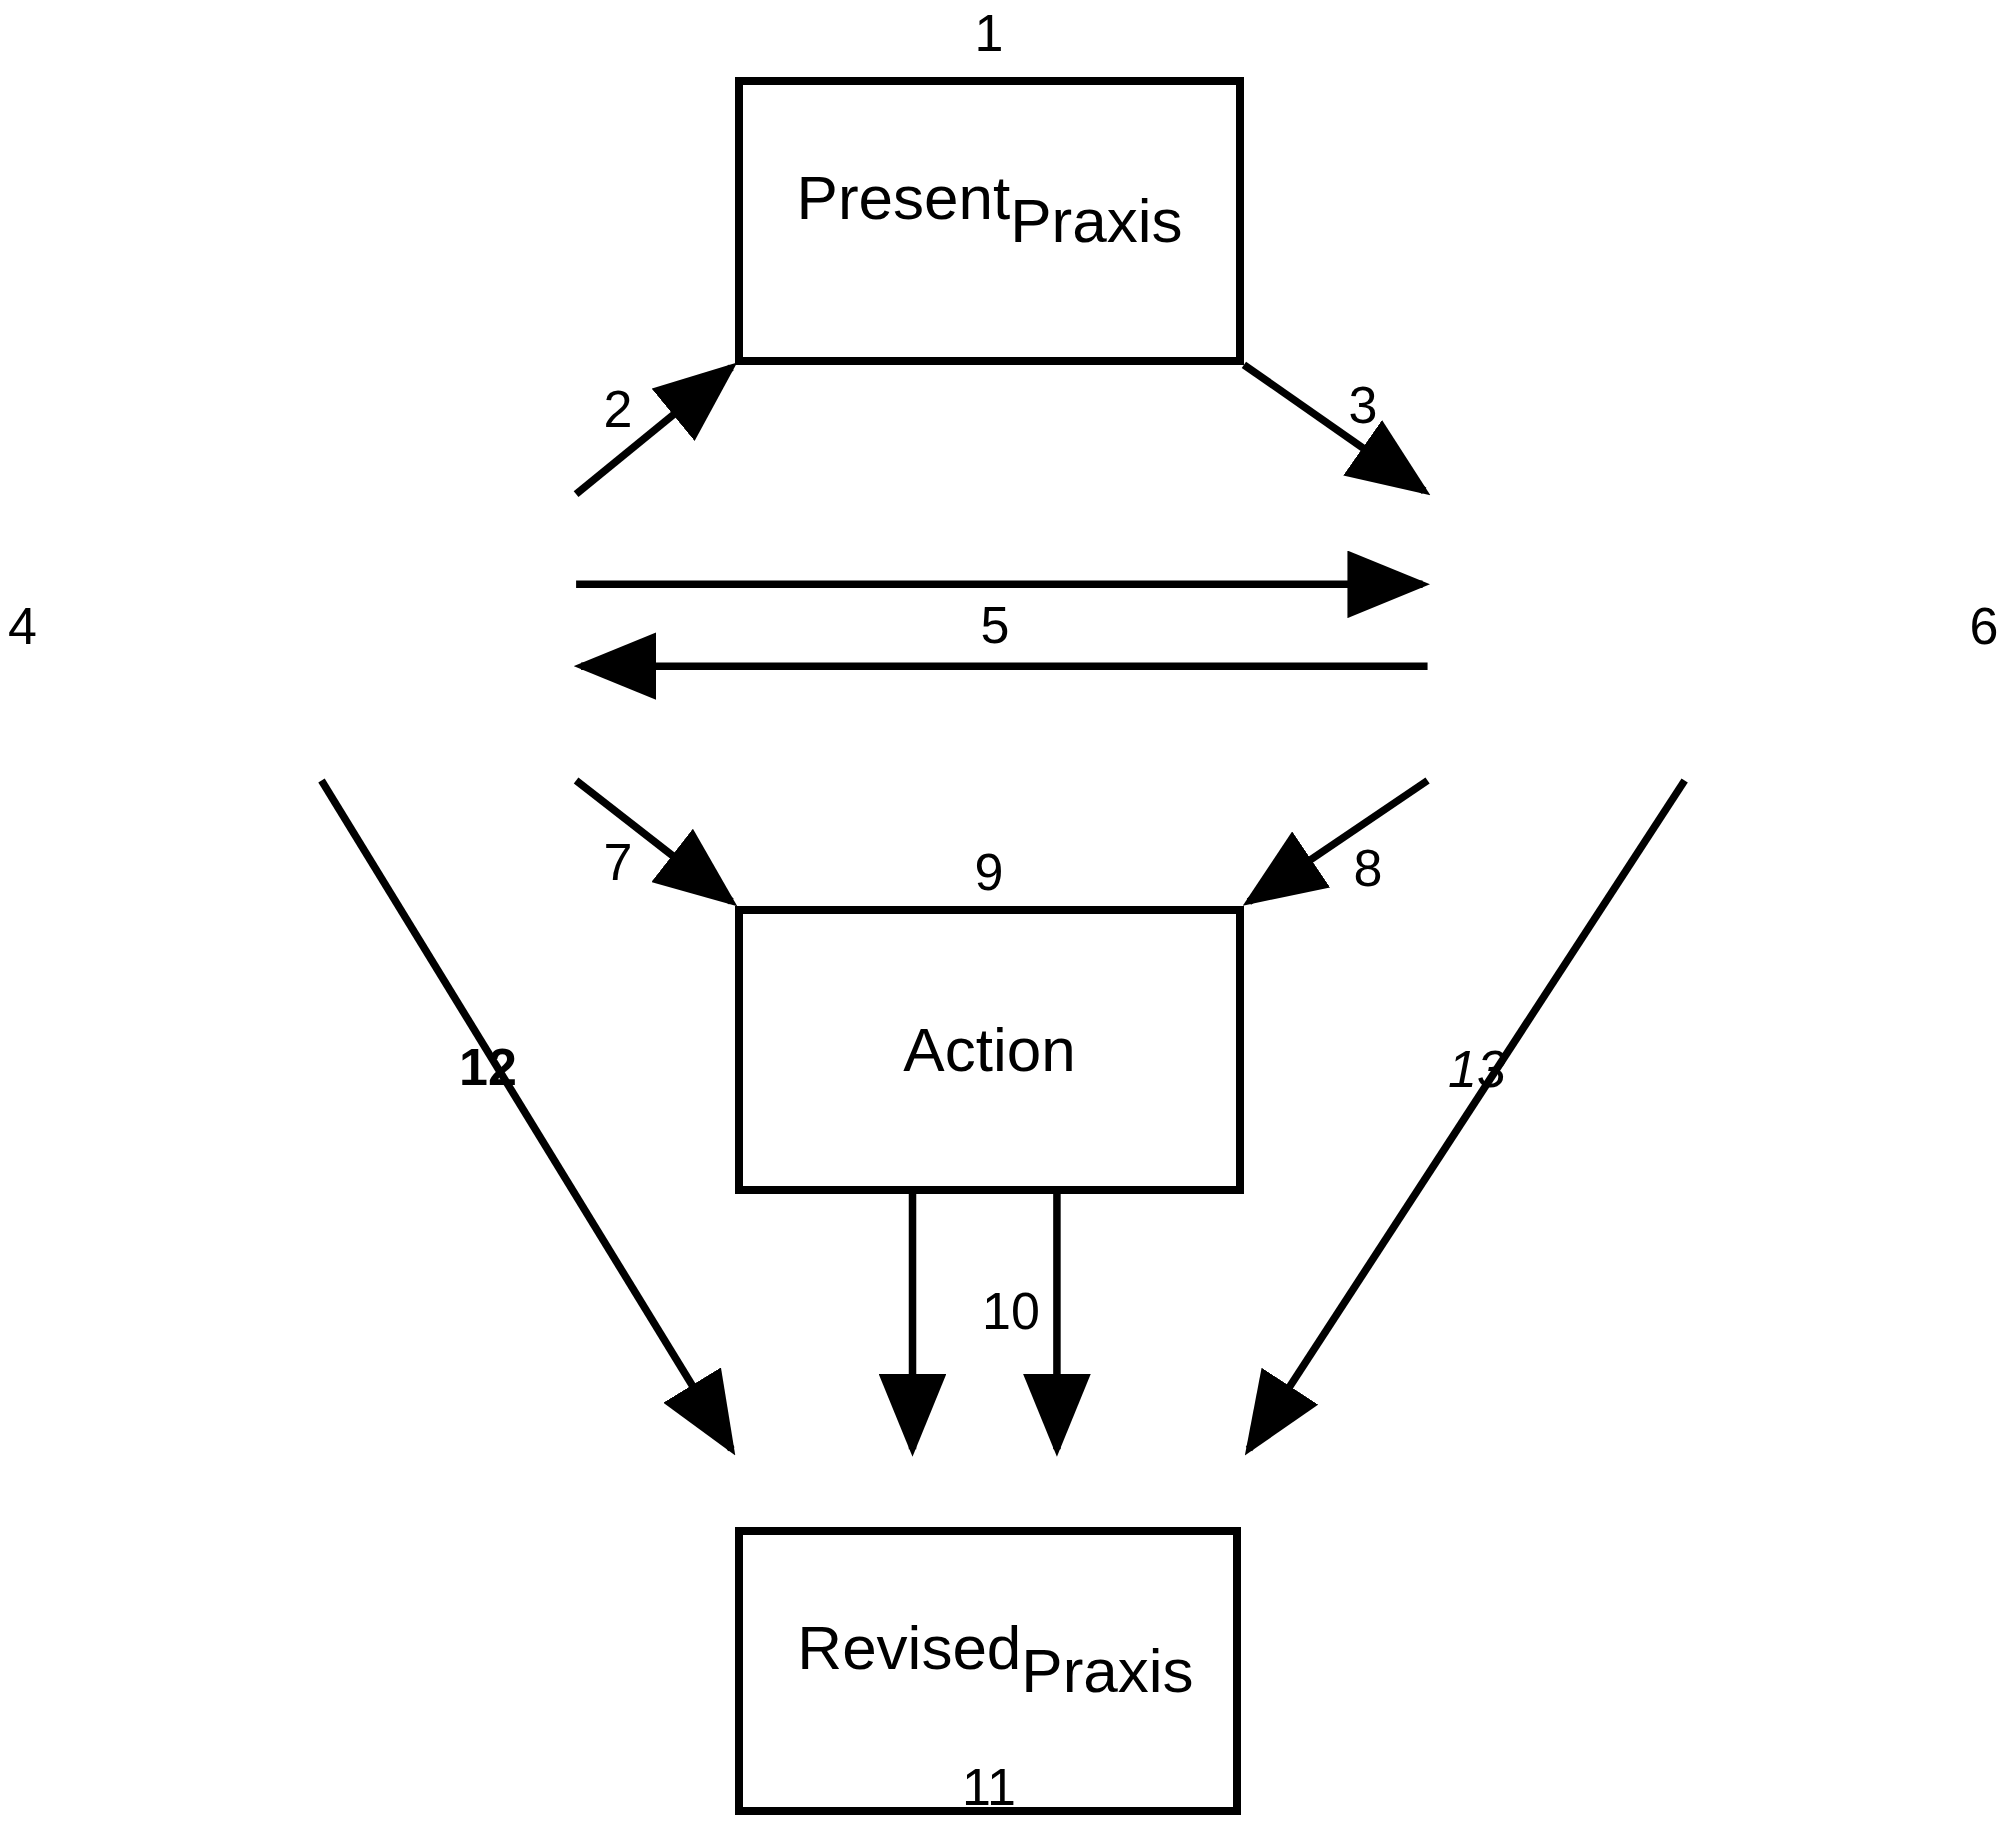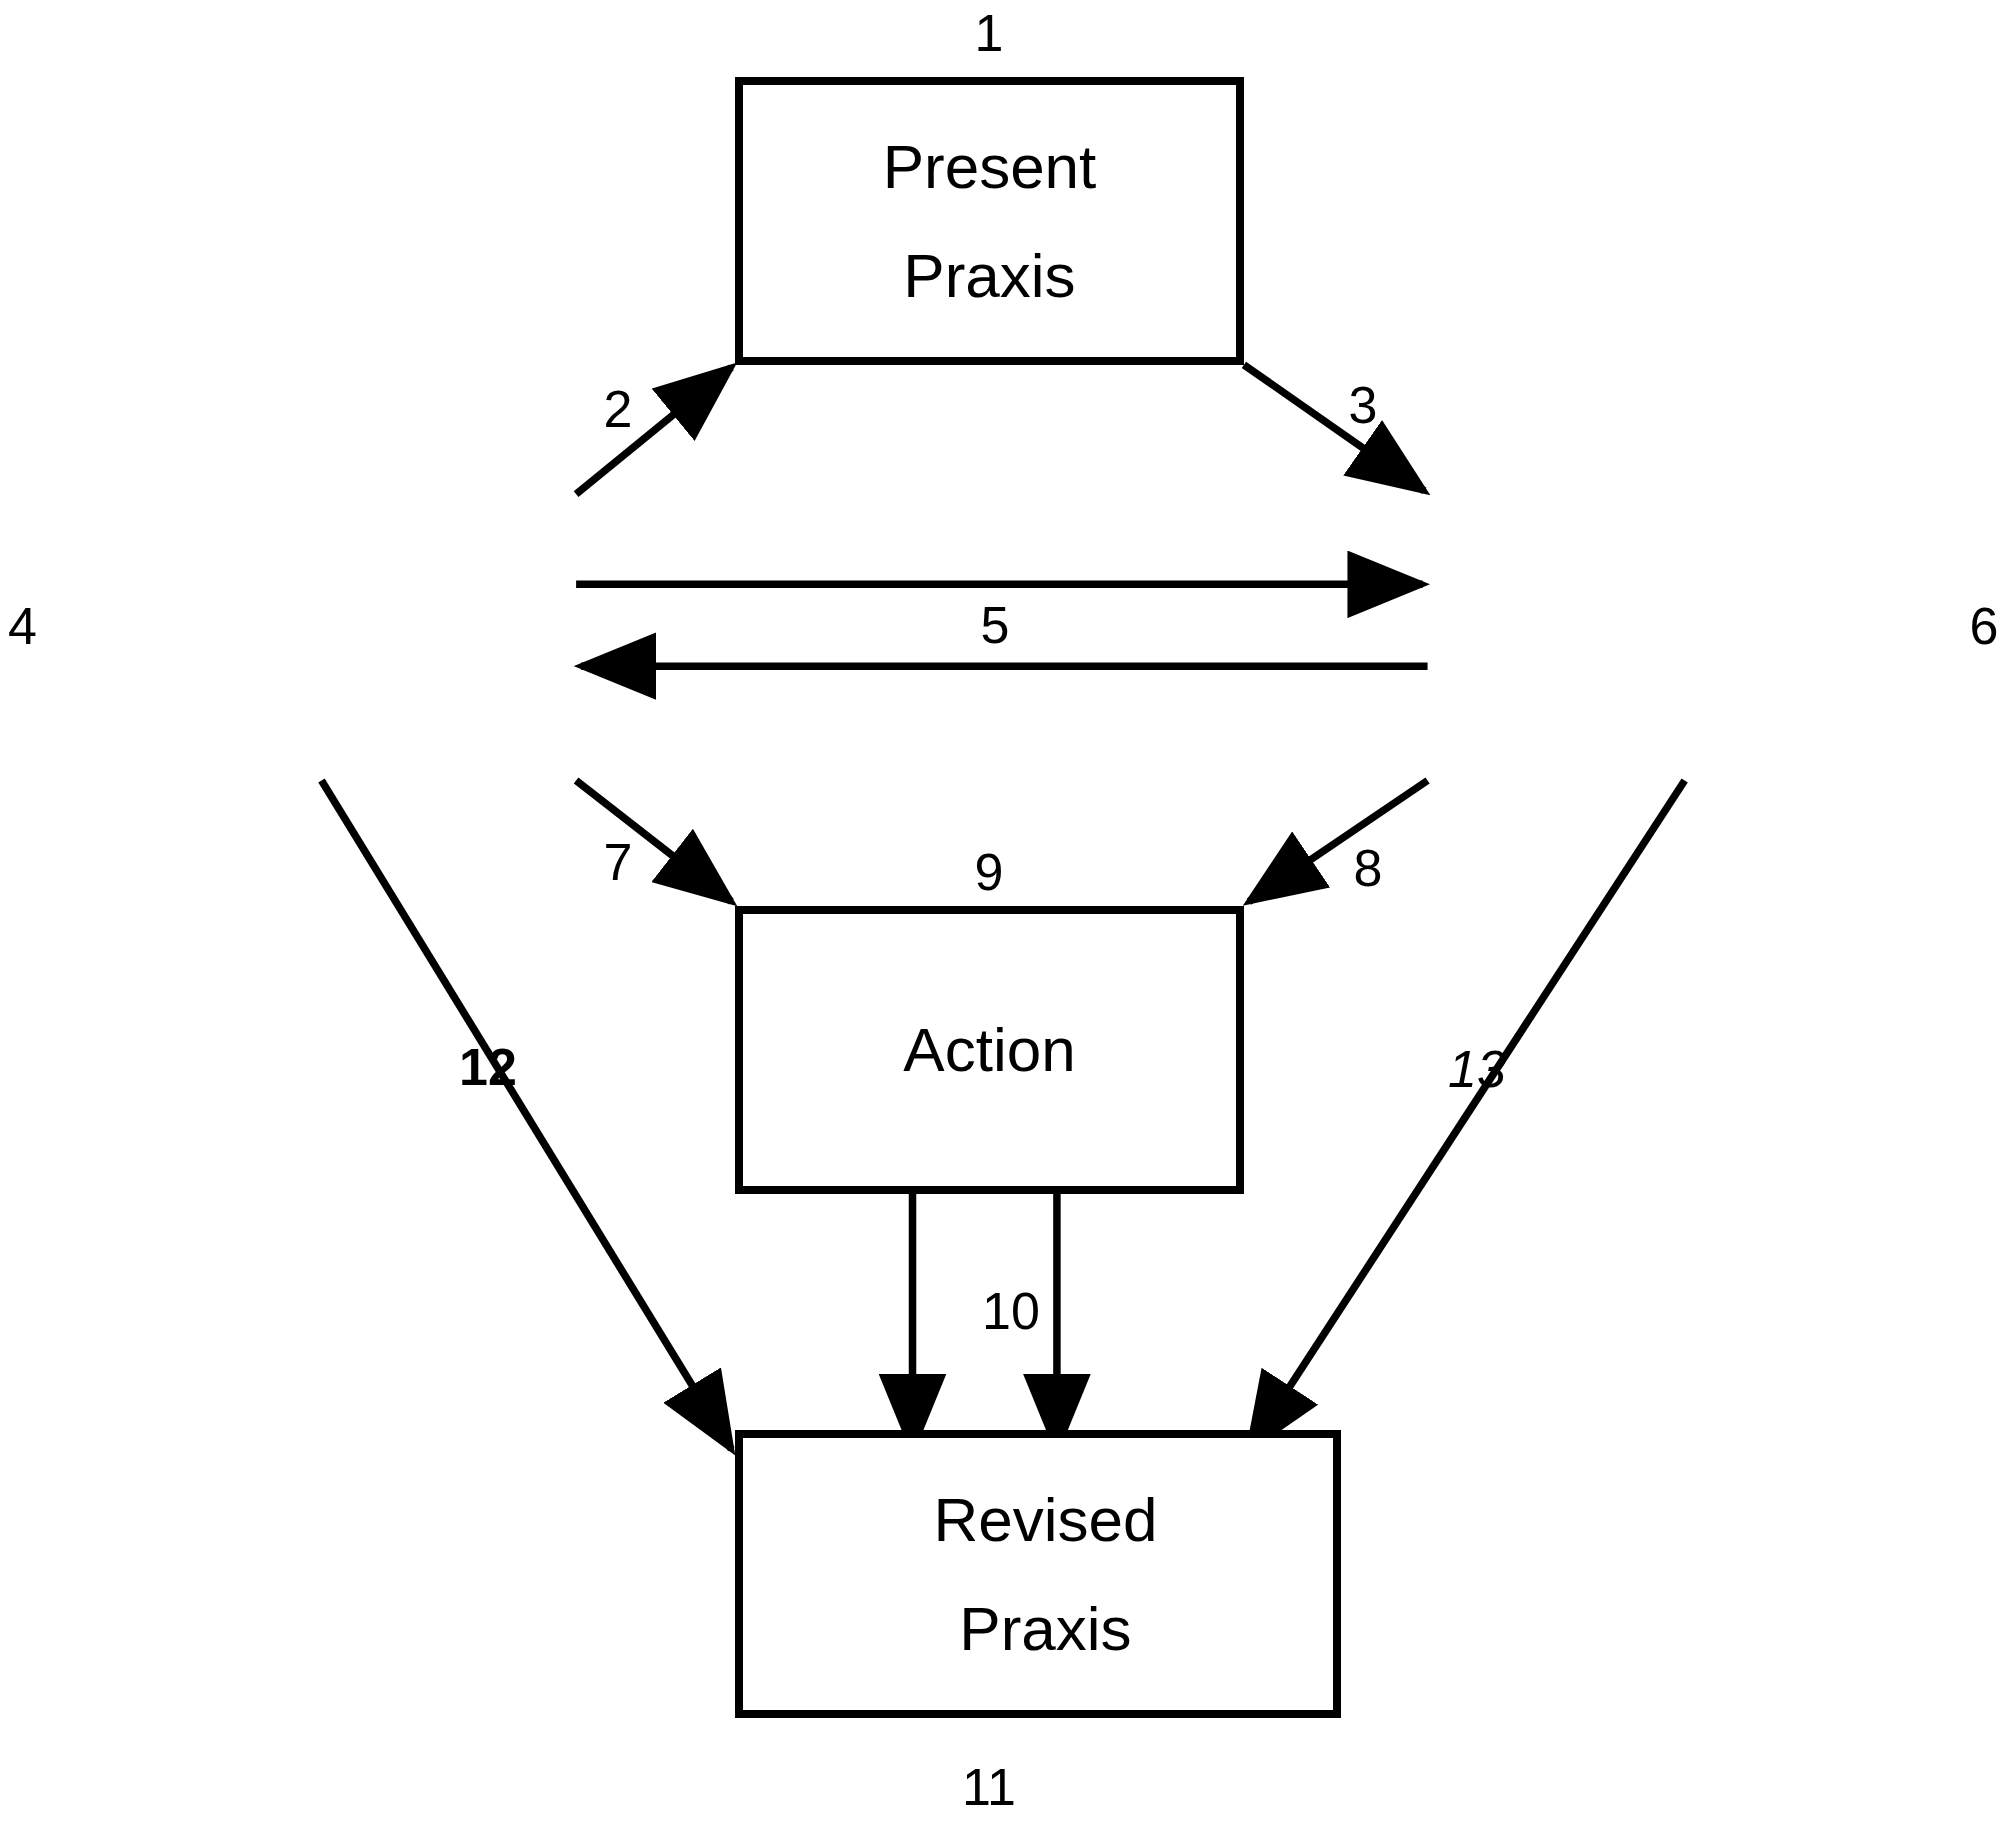--- a/index.html
+++ b/index.html
@@ -21,21 +21,20 @@
     top: 0;
     width: 2007px;
     height: 1834px;
   }
   .node-box {
     position: absolute;
     box-sizing: border-box;
     border: 8.3px solid #000000;
     background: #ffffff;
     display: flex;
-    flex-direction: column;
     align-items: center;
     justify-content: center;
     z-index: 5;
   }
   .node-line {
     font-size: 62px;
     line-height: 1.0;
     color: #000000;
     white-space: nowrap;
     text-align: center;
@@ -88,21 +87,21 @@
     <div class="node-line first">Present</div>
     <div class="node-line">Praxis</div>
   </div>
 
 
 
   <div class="node-box" style="left:735px; top:906px; width:509px; height:288px;">
     <div class="node-line">Action</div>
   </div>
 
-  <div class="node-box" style="left:735px; top:1430px; width:606px; height:288px;padding-left:15px;">
+  <div class="node-box" style="left:735px; top:1527px; width:506px; height:288px;padding-left:15px;">
     <div class="node-line first">Revised</div>
     <div class="node-line">Praxis</div>
   </div>
 
   <div class="edge-label" style="left:989px; top:33px;">1</div>
 
   <div class="edge-label" style="left:22.5px; top:626px;">4</div>
 
   <div class="edge-label" style="left:1984px; top:626px;">6</div>
 

